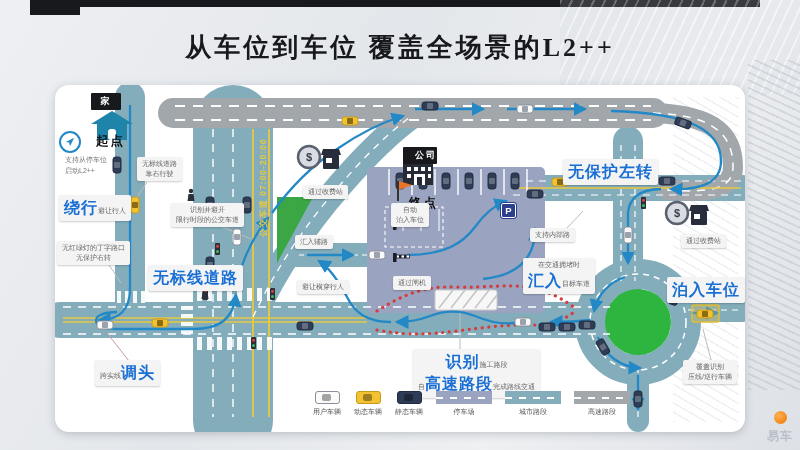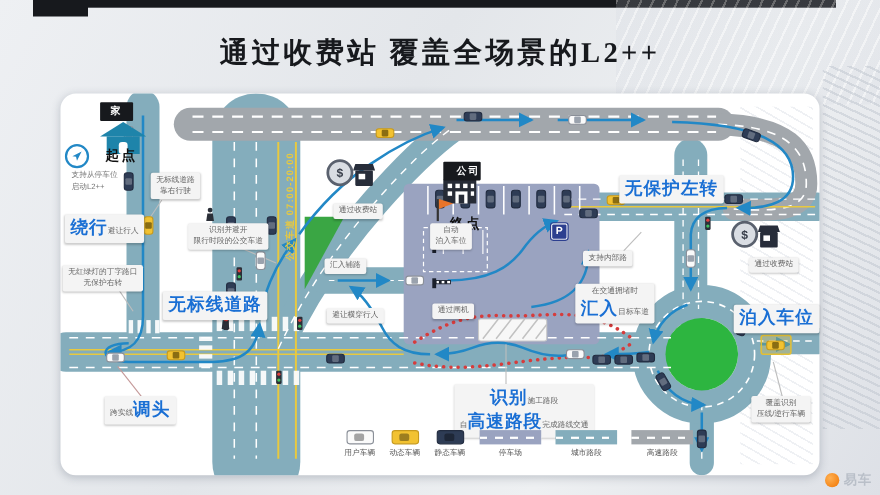--- a/index.html
+++ b/index.html
@@ -38,33 +38,33 @@
   .sw-car{width:23px;height:11px;border-radius:3px;position:relative;}
   .sw-car::after{content:"";position:absolute;left:6px;top:2px;width:9px;height:7px;border-radius:2px;background:rgba(0,0,0,.35);}
   .sw-user{background:#fafafa;border:1px solid #8a8f98;}
   .sw-dyn{background:#f2c231;border:1px solid #c79a1d;}
   .sw-stat{background:#2e3c55;border:1px solid #222c40;}
   .sw-road{width:56px;height:13px;background-repeat:no-repeat;background-size:100% 2px;background-position:0 5.5px;
     background-image:repeating-linear-gradient(90deg,#fff 0 7px,transparent 7px 14px);}
   .rd-park{background-color:#9aa3c0;}
   .rd-city{background-color:#84adbc;}
   .rd-hw{background-color:#a2a7ac;}
-  .wm{position:absolute;right:7px;bottom:5px;display:flex;align-items:center;gap:4px;}
+  .wm{position:absolute;right:7px;bottom:5px;display:flex;align-items:center;gap:4px;flex-direction:column;}
   .wm .dot{width:13px;height:13px;border-radius:50%;background:radial-gradient(circle at 35% 35%,#ffb052,#f07400);}
   .wm .tx{font-size:12px;font-weight:bold;color:#b9bfc8;letter-spacing:1px;}
 </style>
 </head>
 <body>
 
 <div class="topbar"></div>
 <div class="topcorner"></div>
 <div class="streak1"></div>
 <div class="streak2"></div>
 
-<h1 class="title">通过收费站  覆盖全场景的L2++</h1>
+<h1 class="title">从车位到车位  覆盖全场景的L2++</h1>
 
 <div class="card">
   <div class="cardhatch"></div>
 
   <svg class="map" width="690" height="347" viewBox="0 0 690 347">
     <defs>
       <marker id="arw" markerWidth="8" markerHeight="8" refX="5" refY="3" orient="auto">
         <path d="M0,0 L6,3 L0,6 Z" fill="#2288c6"></path>
       </marker>
     </defs>

